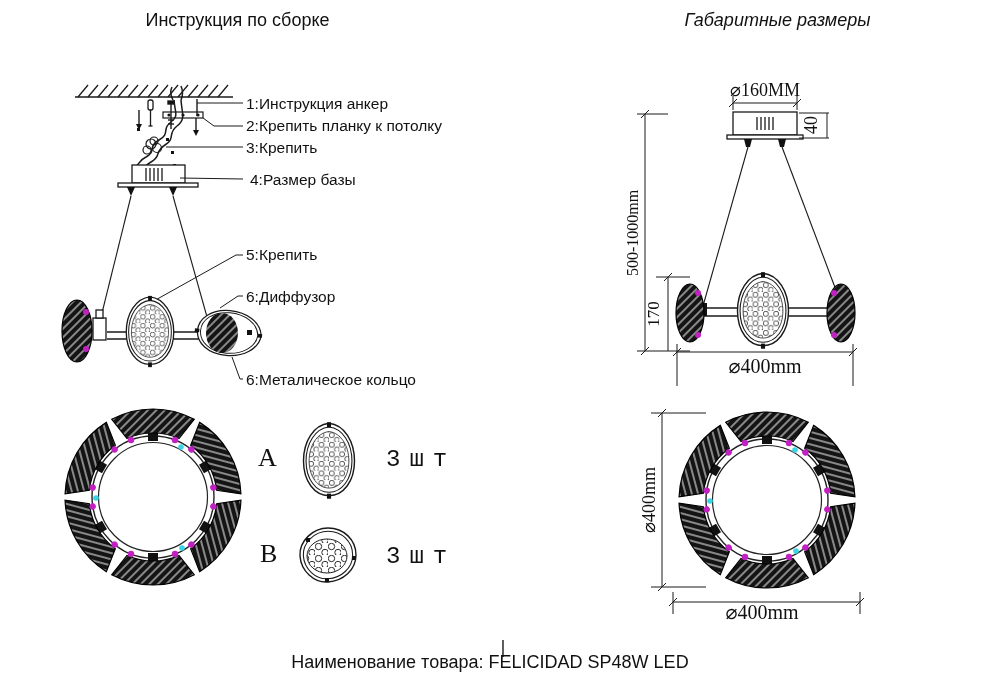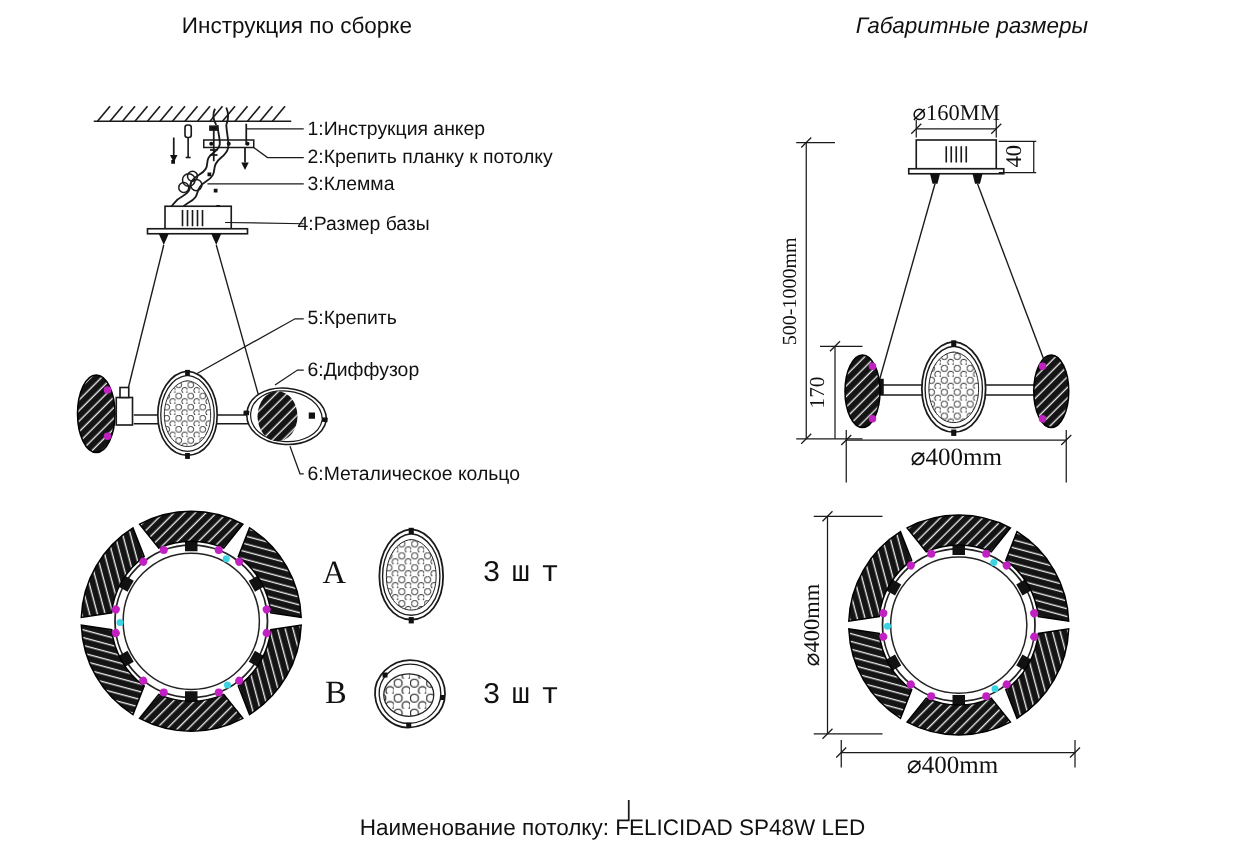--- a/index.html
+++ b/index.html
@@ -278,33 +278,33 @@
     </g>
 
     <line x1="503" y1="640" x2="503" y2="657" stroke="#1a1a1a" stroke-width="1.4"></line>
   </svg>
 
   <div class="txt title" style="left:85px;top:11px;width:305px;">Инструкция по сборке</div>
   <div class="txt title" style="left:645px;top:11px;width:265px;font-style:italic;">Габаритные размеры</div>
 
   <div class="txt callout" style="left:246px;top:95px;">1:Инструкция анкер</div>
   <div class="txt callout" style="left:246px;top:117px;">2:Крепить планку к потолку</div>
-  <div class="txt callout" style="left:246px;top:139px;">3:Клемма</div>
-  <div class="txt callout" style="left:238px;top:171px;">4:Размер базы</div>
+  <div class="txt callout" style="left:246px;top:139px;">3:Крепить</div>
+  <div class="txt callout" style="left:250px;top:171px;">4:Размер базы</div>
   <div class="txt callout" style="left:246px;top:246px;">5:Крепить</div>
   <div class="txt callout" style="left:246px;top:288px;">6:Диффузор</div>
   <div class="txt callout" style="left:246px;top:371px;">6:Металическое кольцо</div>
 
   <div class="txt serif vletter" style="left:258px;top:444px;">A</div>
   <div class="txt serif qty" style="left:386px;top:447px;">3шт</div>
   <div class="txt serif vletter" style="left:260px;top:540px;">B</div>
   <div class="txt serif qty" style="left:386px;top:544px;">3шт</div>
 
   <div class="txt serif dim" style="left:725px;top:81px;width:80px;">⌀160MM</div>
   <div class="txt serif dim rotbox" style="left:797px;top:115px;width:30px;height:20px;">40</div>
   <div class="txt serif rotbox" style="left:578px;top:223px;width:110px;height:20px;font-size:16px;">500-1000mm</div>
   <div class="txt serif rotbox" style="left:634px;top:304px;width:40px;height:20px;font-size:17px;">170</div>
   <div class="txt serif dim-lg" style="left:725px;top:355px;width:80px;">⌀400mm</div>
   <div class="txt serif rotbox" style="left:608px;top:490px;width:84px;height:20px;font-size:18px;">⌀400mm</div>
   <div class="txt serif dim-lg" style="left:722px;top:601px;width:80px;">⌀400mm</div>
 
-  <div class="txt footer" style="left:190px;top:653px;width:600px;">Наименование потолку: FELICIDAD SP48W LED</div>
+  <div class="txt footer" style="left:190px;top:653px;width:600px;">Наименование товара: FELICIDAD SP48W LED</div>
 </div>
 
 </body></html>

